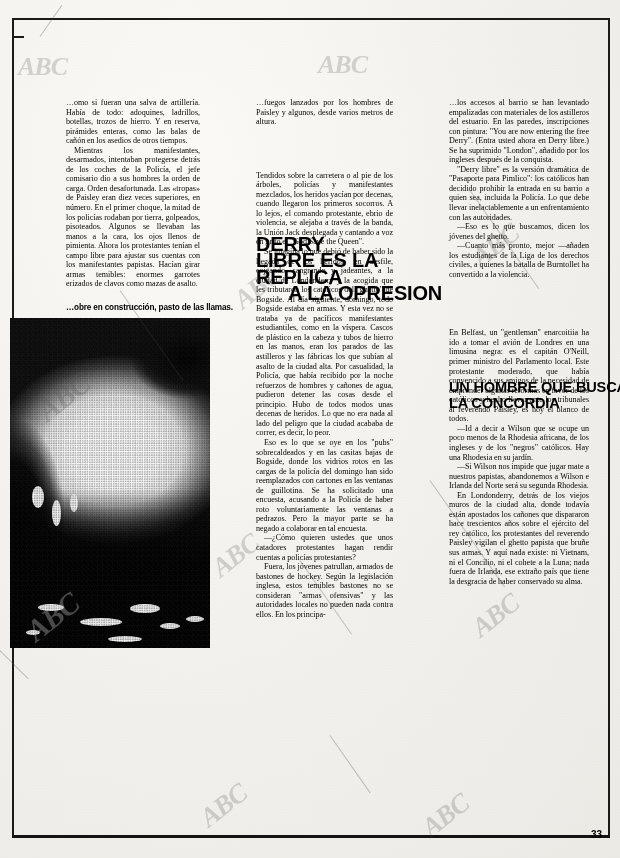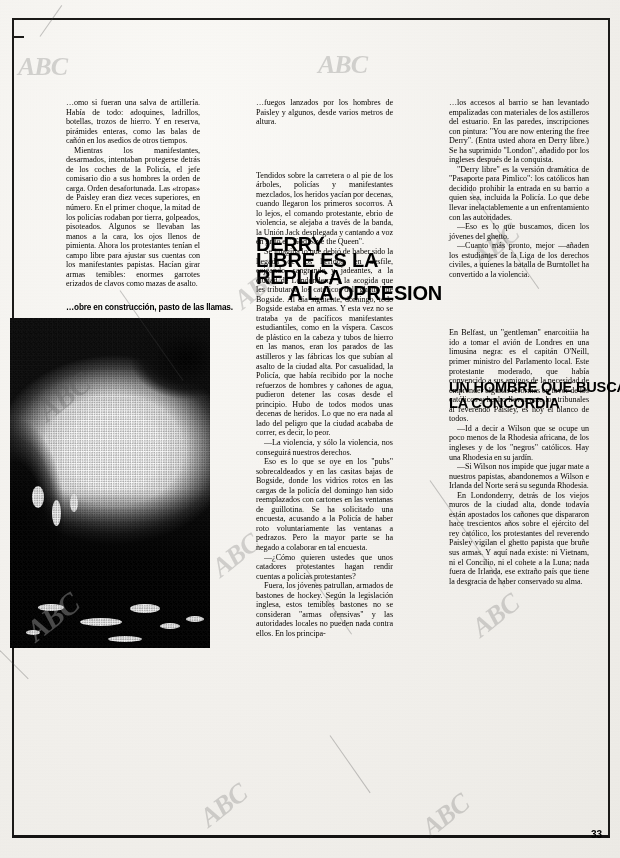--- a/index.html
+++ b/index.html
@@ -292,21 +292,20 @@
     <div class="ph-spark" style="left:60px;  top:176px; width:8px;  height:18px;"></div>
     <div class="ph-layer ph-noise"></div>
     <div class="ph-layer ph-dots"></div>
   </div>
 
   <div id="col-mid" class="col">
     <p class="noind">…fuegos lanzados por los hombres de Paisley y algunos, desde varios metros de altura.</p>
     <div style="height:44px"></div>
     <p class="noind">Tendidos sobre la carretera o al pie de los árboles, policías y manifestantes mezclados, los heridos yacían por decenas, cuando llegaron los primeros socorros. A lo lejos, el comando protestante, ebrio de violencia, se alejaba a través de la banda, la Unión Jack desplegada y cantando a voz en grito el "God Save the Queen".</p>
     <p>Se imagina lo que debió de haber sido la llegada de los heridos, en desfile, cojeando, sangrando y jadeantes, a la ciudad de Londonderry y la acogida que les tributaron los católicos del "ghetto" de Bogside. Al día siguiente, domingo, todo Bogside estaba en armas. Y esta vez no se trataba ya de pacíficos manifestantes estudiantiles, como en la víspera. Cascos de plástico en la cabeza y tubos de hierro en las manos, eran los parados de las astilleros y las fábricas los que subían al asalto de la ciudad alta. Por casualidad, la Policía, que había recibido por la noche refuerzos de hombres y cañones de agua, pudieron detener las cosas desde el principio. Hubo de todos modos unas decenas de heridos. Lo que no era nada al lado del peligro que la ciudad acababa de correr, es decir, lo peor.</p>
-    <p>—La violencia, y sólo la violencia, nos conseguirá nuestros derechos.</p>
     <p>Eso es lo que se oye en los "pubs" sobrecaldeados y en las casitas bajas de Bogside, donde los vidrios rotos en las cargas de la policía del domingo han sido reemplazados con cartones en las ventanas de guillotina. Se ha solicitado una encuesta, acusando a la Policía de haber roto voluntariamente las ventanas a pedrazos. Pero la mayor parte se ha negado a colaborar en tal encuesta.</p>
     <p>—¿Cómo quieren ustedes que unos catadores protestantes hagan rendir cuentas a policías protestantes?</p>
     <p>Fuera, los jóvenes patrullan, armados de bastones de hockey. Según la legislación inglesa, estos temibles bastones no se consideran "armas ofensivas" y las autoridades locales no pueden nada contra ellos. En los principa-</p>
   </div>
 
   <h2 id="hl-derry" class="hl">
     <span class="l1">DERRY</span>
     <span class="l2">LIBRE ES LA REPLICA</span>
     <span class="l3">A LA OPRESION</span>
   </h2>

